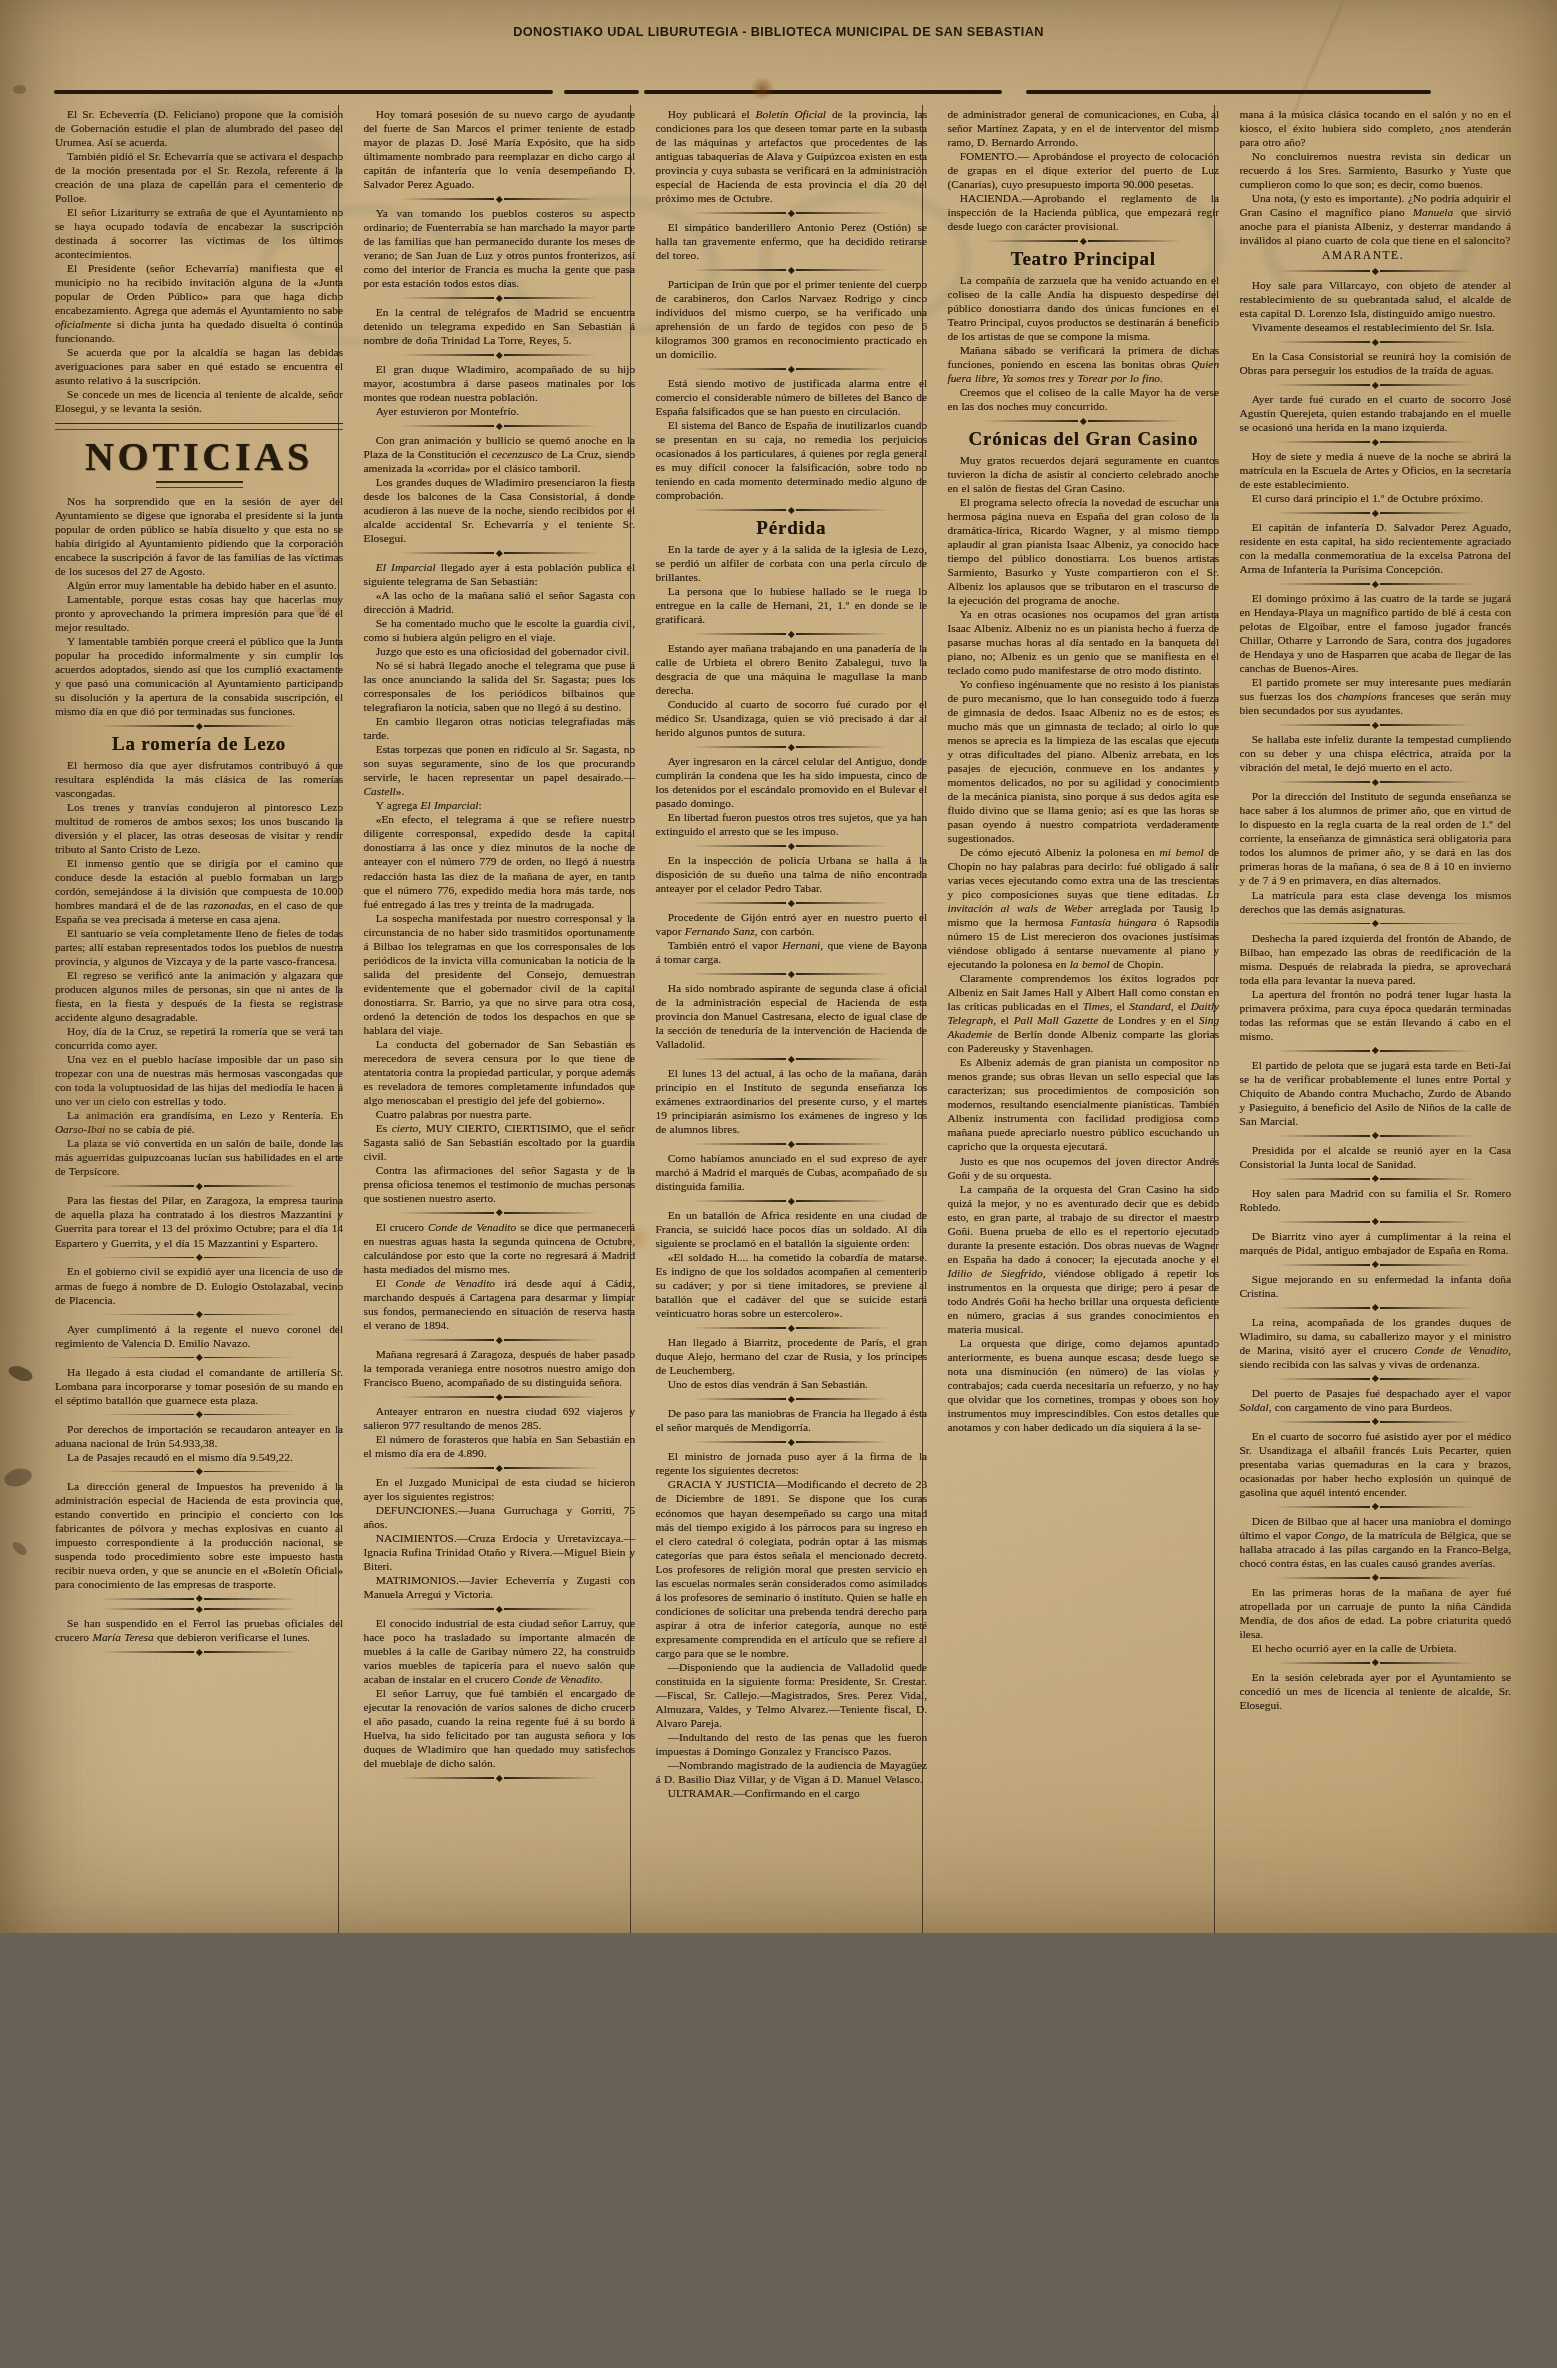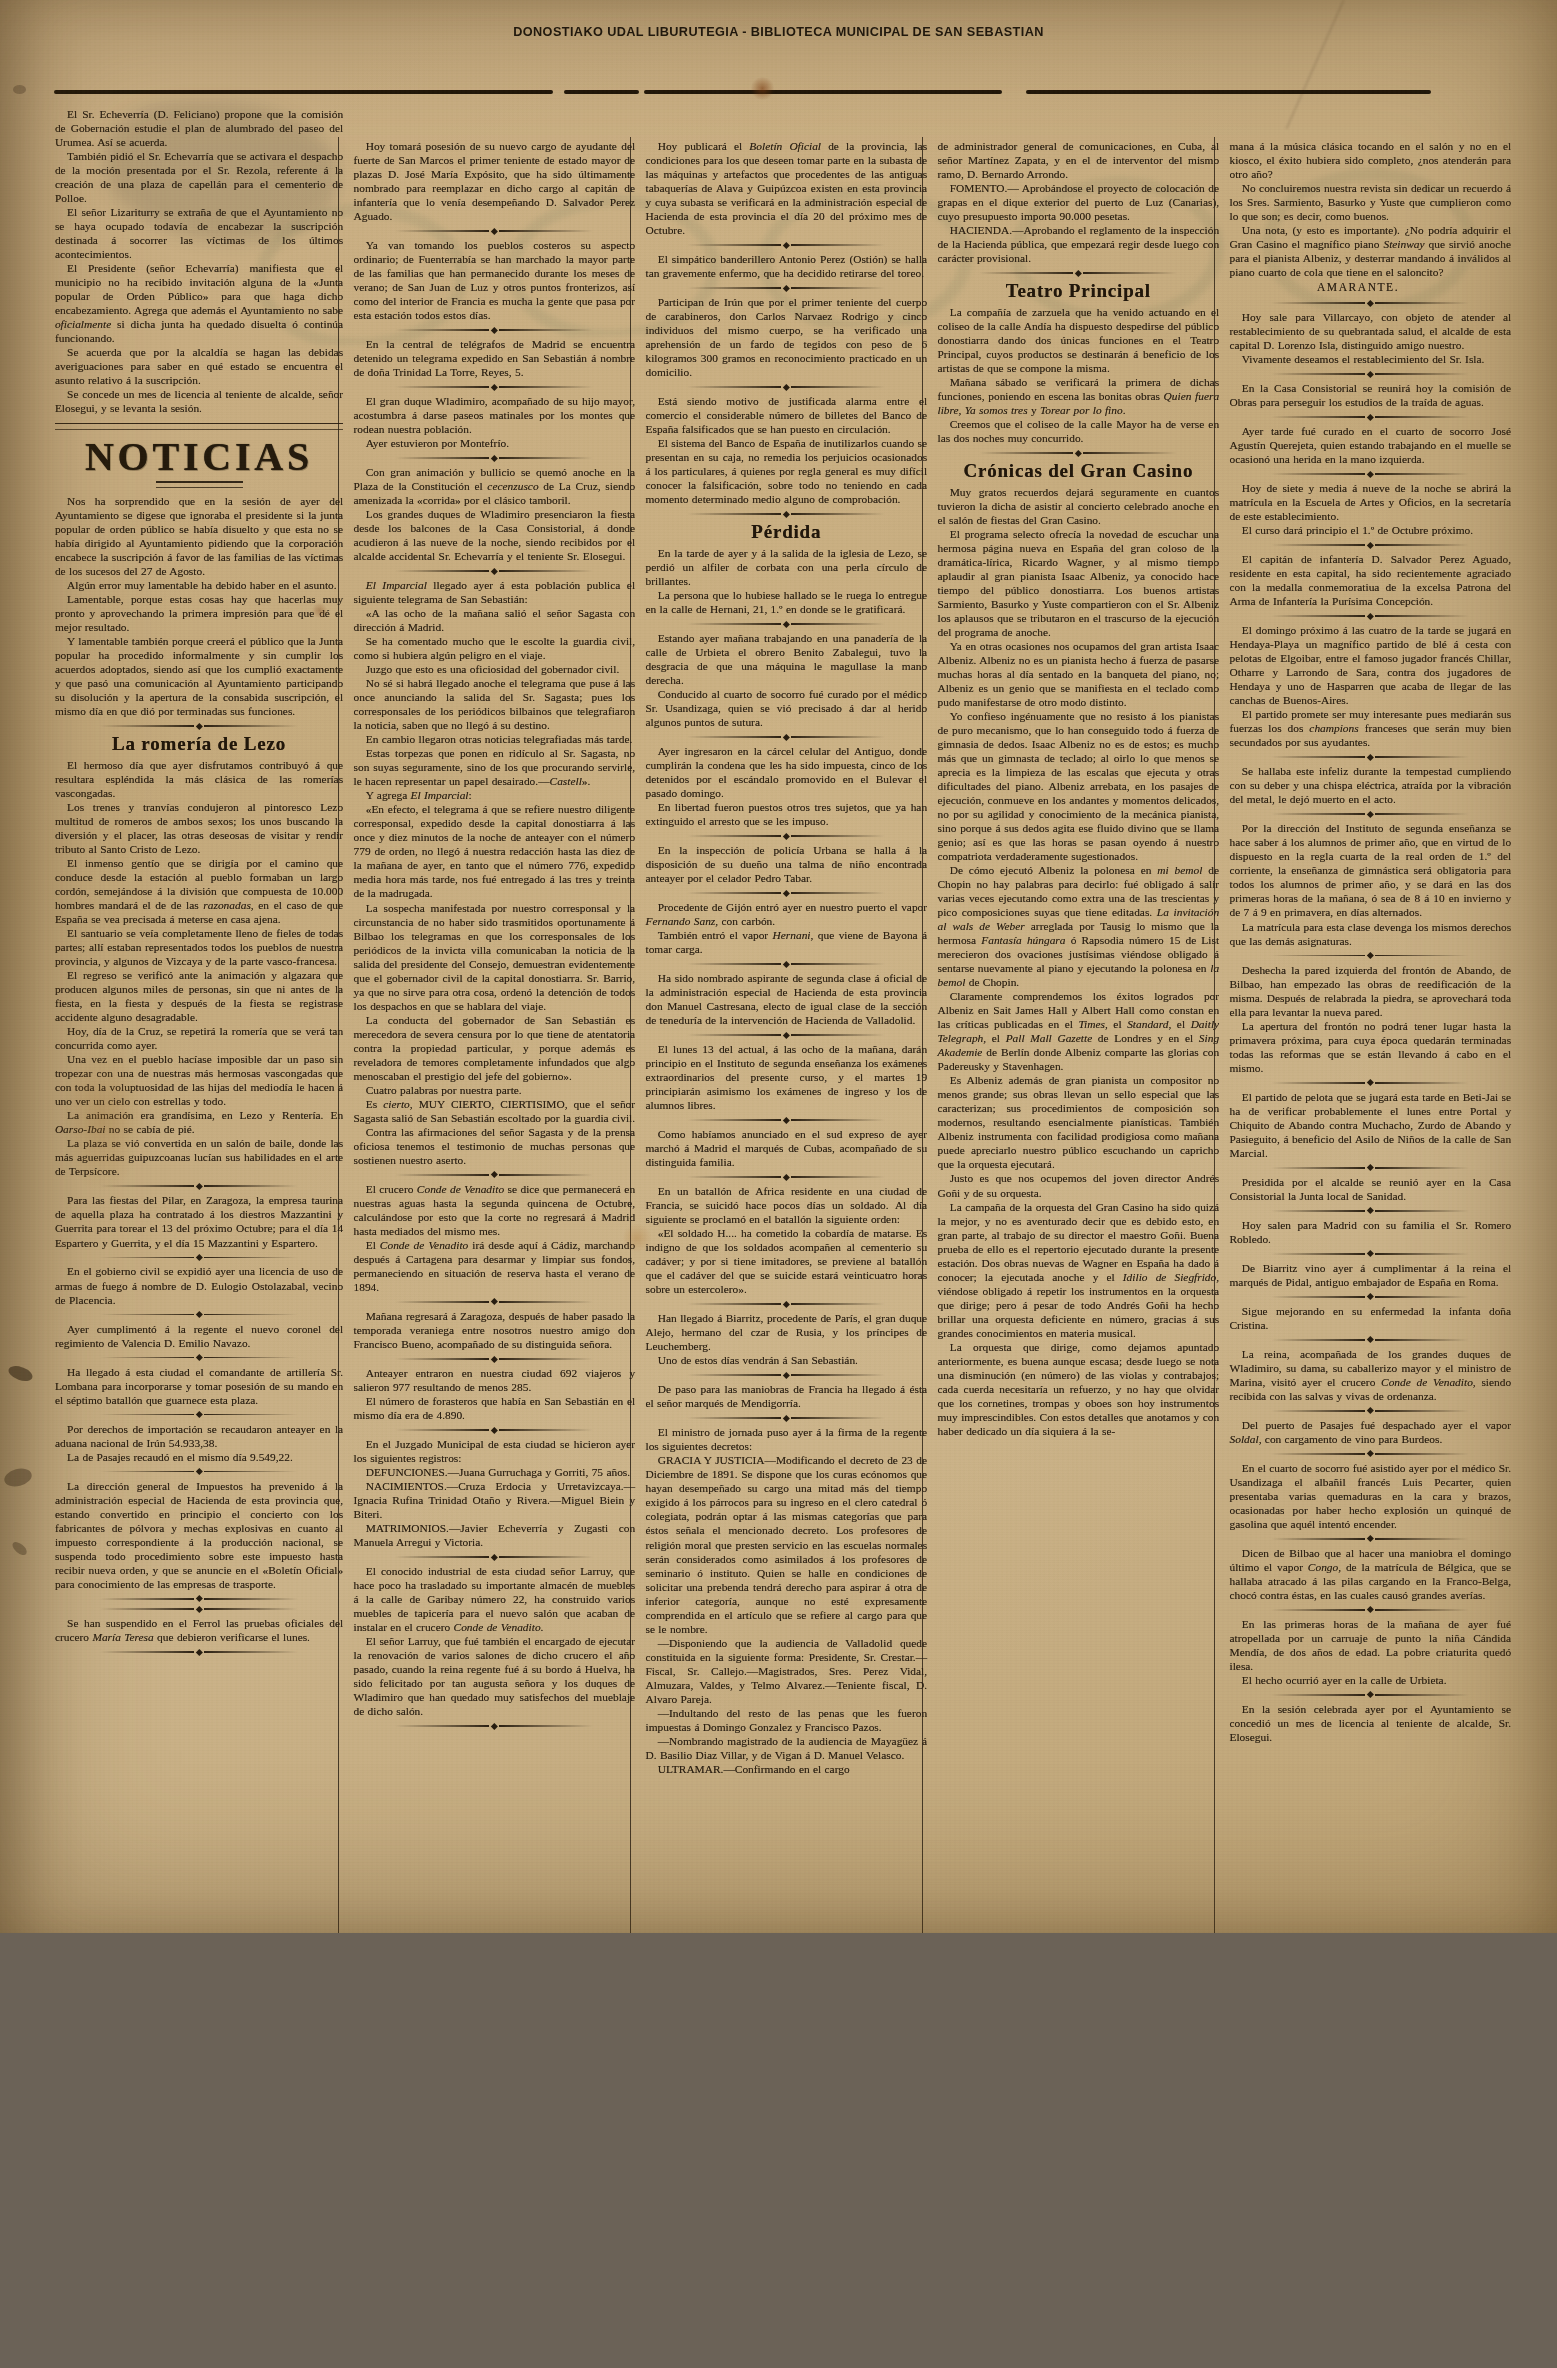--- a/index.html
+++ b/index.html
@@ -29,21 +29,21 @@
   .toprule i{display:block; height:3.8px; background:#1e1508; border-radius:1.9px;}
   .toprule .s1{width:499px;} .toprule .g1{width:11.3px;}
   .toprule .s2{width:75px;}  .toprule .g2{width:4.7px;}
   .toprule .s3{width:358px;} .toprule .g3{width:24.5px;}
   .toprule .s4{width:405px; margin-right:0;}
   .columns{
     position:absolute; top:105px; left:54px; right:45px; min-height:2199px;
     display:grid; grid-template-columns:repeat(5,1fr); column-gap:2px;
   }
   .col{min-width:0; padding:1.9px 0.9px 0 0.9px;}
-  .col + .col{border-left:1.4px solid rgba(38,27,15,.8); padding-left:15px; margin-left:-8.5px;margin-top:32px;}
+  .col + .col{border-left:1.4px solid rgba(38,27,15,.8); padding-left:25px; margin-left:-8.5px;}
   .col p{
     margin:0; font-size:11.4px; line-height:1.23; text-align:justify; text-indent:12.2px;
     color:#2a1f12; text-shadow:0 0 0.5px rgba(42,31,18,.55); word-spacing:0.5px;
   }
   .col p.pc{text-indent:0;}
   .col p.sig{text-align:center; text-indent:0; padding-right:24.5px; letter-spacing:1.5px; font-size:11.6px; margin-top:1.9px;}
   .sep{width:198px; margin:5.6px auto 4.7px auto; display:flex; align-items:center;}
   .sep .line{flex:1; height:1.9px;}
   .sep .l{background:linear-gradient(to right, rgba(30,20,8,0), rgba(30,20,8,.92));}
   .sep .r{background:linear-gradient(to left, rgba(30,20,8,0), rgba(30,20,8,.92));}
@@ -409,21 +409,21 @@
         <p>De cómo ejecutó Albeniz la polonesa en <i>mi bemol</i> de Chopin no hay palabras para decirlo: fué obligado á salir varias veces ejecutando como extra una de las trescientas y pico composiciones suyas que tiene editadas. <i>La invitación al wals de Weber</i> arreglada por Tausig lo mismo que la hermosa <i>Fantasía húngara</i> ó Rapsodia número 15 de List merecieron dos ovaciones justísimas viéndose obligado á sentarse nuevamente al piano y ejecutando la polonesa en <i>la bemol</i> de Chopin.</p>
         <p>Claramente comprendemos los éxitos logrados por Albeniz en Sait James Hall y Albert Hall como constan en las críticas publicadas en el <i>Times</i>, el <i>Standard</i>, el <i>Daitly Telegraph</i>, el <i>Pall Mall Gazette</i> de Londres y en el <i>Sing Akademie</i> de Berlín donde Albeniz comparte las glorias con Padereusky y Stavenhagen.</p>
         <p>Es Albeniz además de gran pianista un compositor no menos grande; sus obras llevan un sello especial que las caracterizan; sus procedimientos de composición son modernos, resultando esencialmente pianísticas. También Albeniz instrumenta con facilidad prodigiosa como mañana puede apreciarlo nuestro público escuchando un capricho que la orquesta ejecutará.</p>
         <p>Justo es que nos ocupemos del joven director Andrés Goñi y de su orquesta.</p>
         <p>La campaña de la orquesta del Gran Casino ha sido quizá la mejor, y no es aventurado decir que es debido esto, en gran parte, al trabajo de su director el maestro Goñi. Buena prueba de ello es el repertorio ejecutado durante la presente estación. Dos obras nuevas de Wagner en España ha dado á conocer; la ejecutada anoche y el <i>Idilio de Siegfrido</i>, viéndose obligado á repetir los instrumentos en la orquesta que dirige; pero á pesar de todo Andrés Goñi ha hecho brillar una orquesta deficiente en número, gracias á sus grandes conocimientos en materia musical.</p>
         <p>La orquesta que dirige, como dejamos apuntado anteriormente, es buena aunque escasa; desde luego se nota una disminución (en número) de las violas y contrabajos; cada cuerda necesitaría un refuerzo, y no hay que olvidar que los cornetines, trompas y oboes son hoy instrumentos muy imprescindibles. Con estos detalles que anotamos y con haber dedicado un día siquiera á la se-</p>
       </div>
       <div class="col">
         <p class="pc">mana á la música clásica tocando en el salón y no en el kiosco, el éxito hubiera sido completo, ¿nos atenderán para otro año?</p>
         <p>No concluiremos nuestra revista sin dedicar un recuerdo á los Sres. Sarmiento, Basurko y Yuste que cumplieron como lo que son; es decir, como buenos.</p>
-        <p>Una nota, (y esto es importante). ¿No podría adquirir el Gran Casino el magnífico piano <i>Steinway</i> que sirvió anoche para el pianista Albeniz, y desterrar mandando á inválidos al piano cuarto de cola que tiene en el saloncito?</p>
+        <p>Una nota, (y esto es importante). ¿No podría adquirir el Gran Casino el magnífico piano <i>Manuela</i> que sirvió anoche para el pianista Albeniz, y desterrar mandando á inválidos al piano cuarto de cola que tiene en el saloncito?</p>
         <p class="sig">AMARANTE.</p>
         <div class="sep">
           <span class="line l"></span>
           <span class="dot"></span>
           <span class="line r"></span>
         </div>
         <p>Hoy sale para Villarcayo, con objeto de atender al restablecimiento de su quebrantada salud, el alcalde de esta capital D. Lorenzo Isla, distinguido amigo nuestro.</p>
         <p>Vivamente deseamos el restablecimiento del Sr. Isla.</p>
         <div class="sep">
           <span class="line l"></span>

